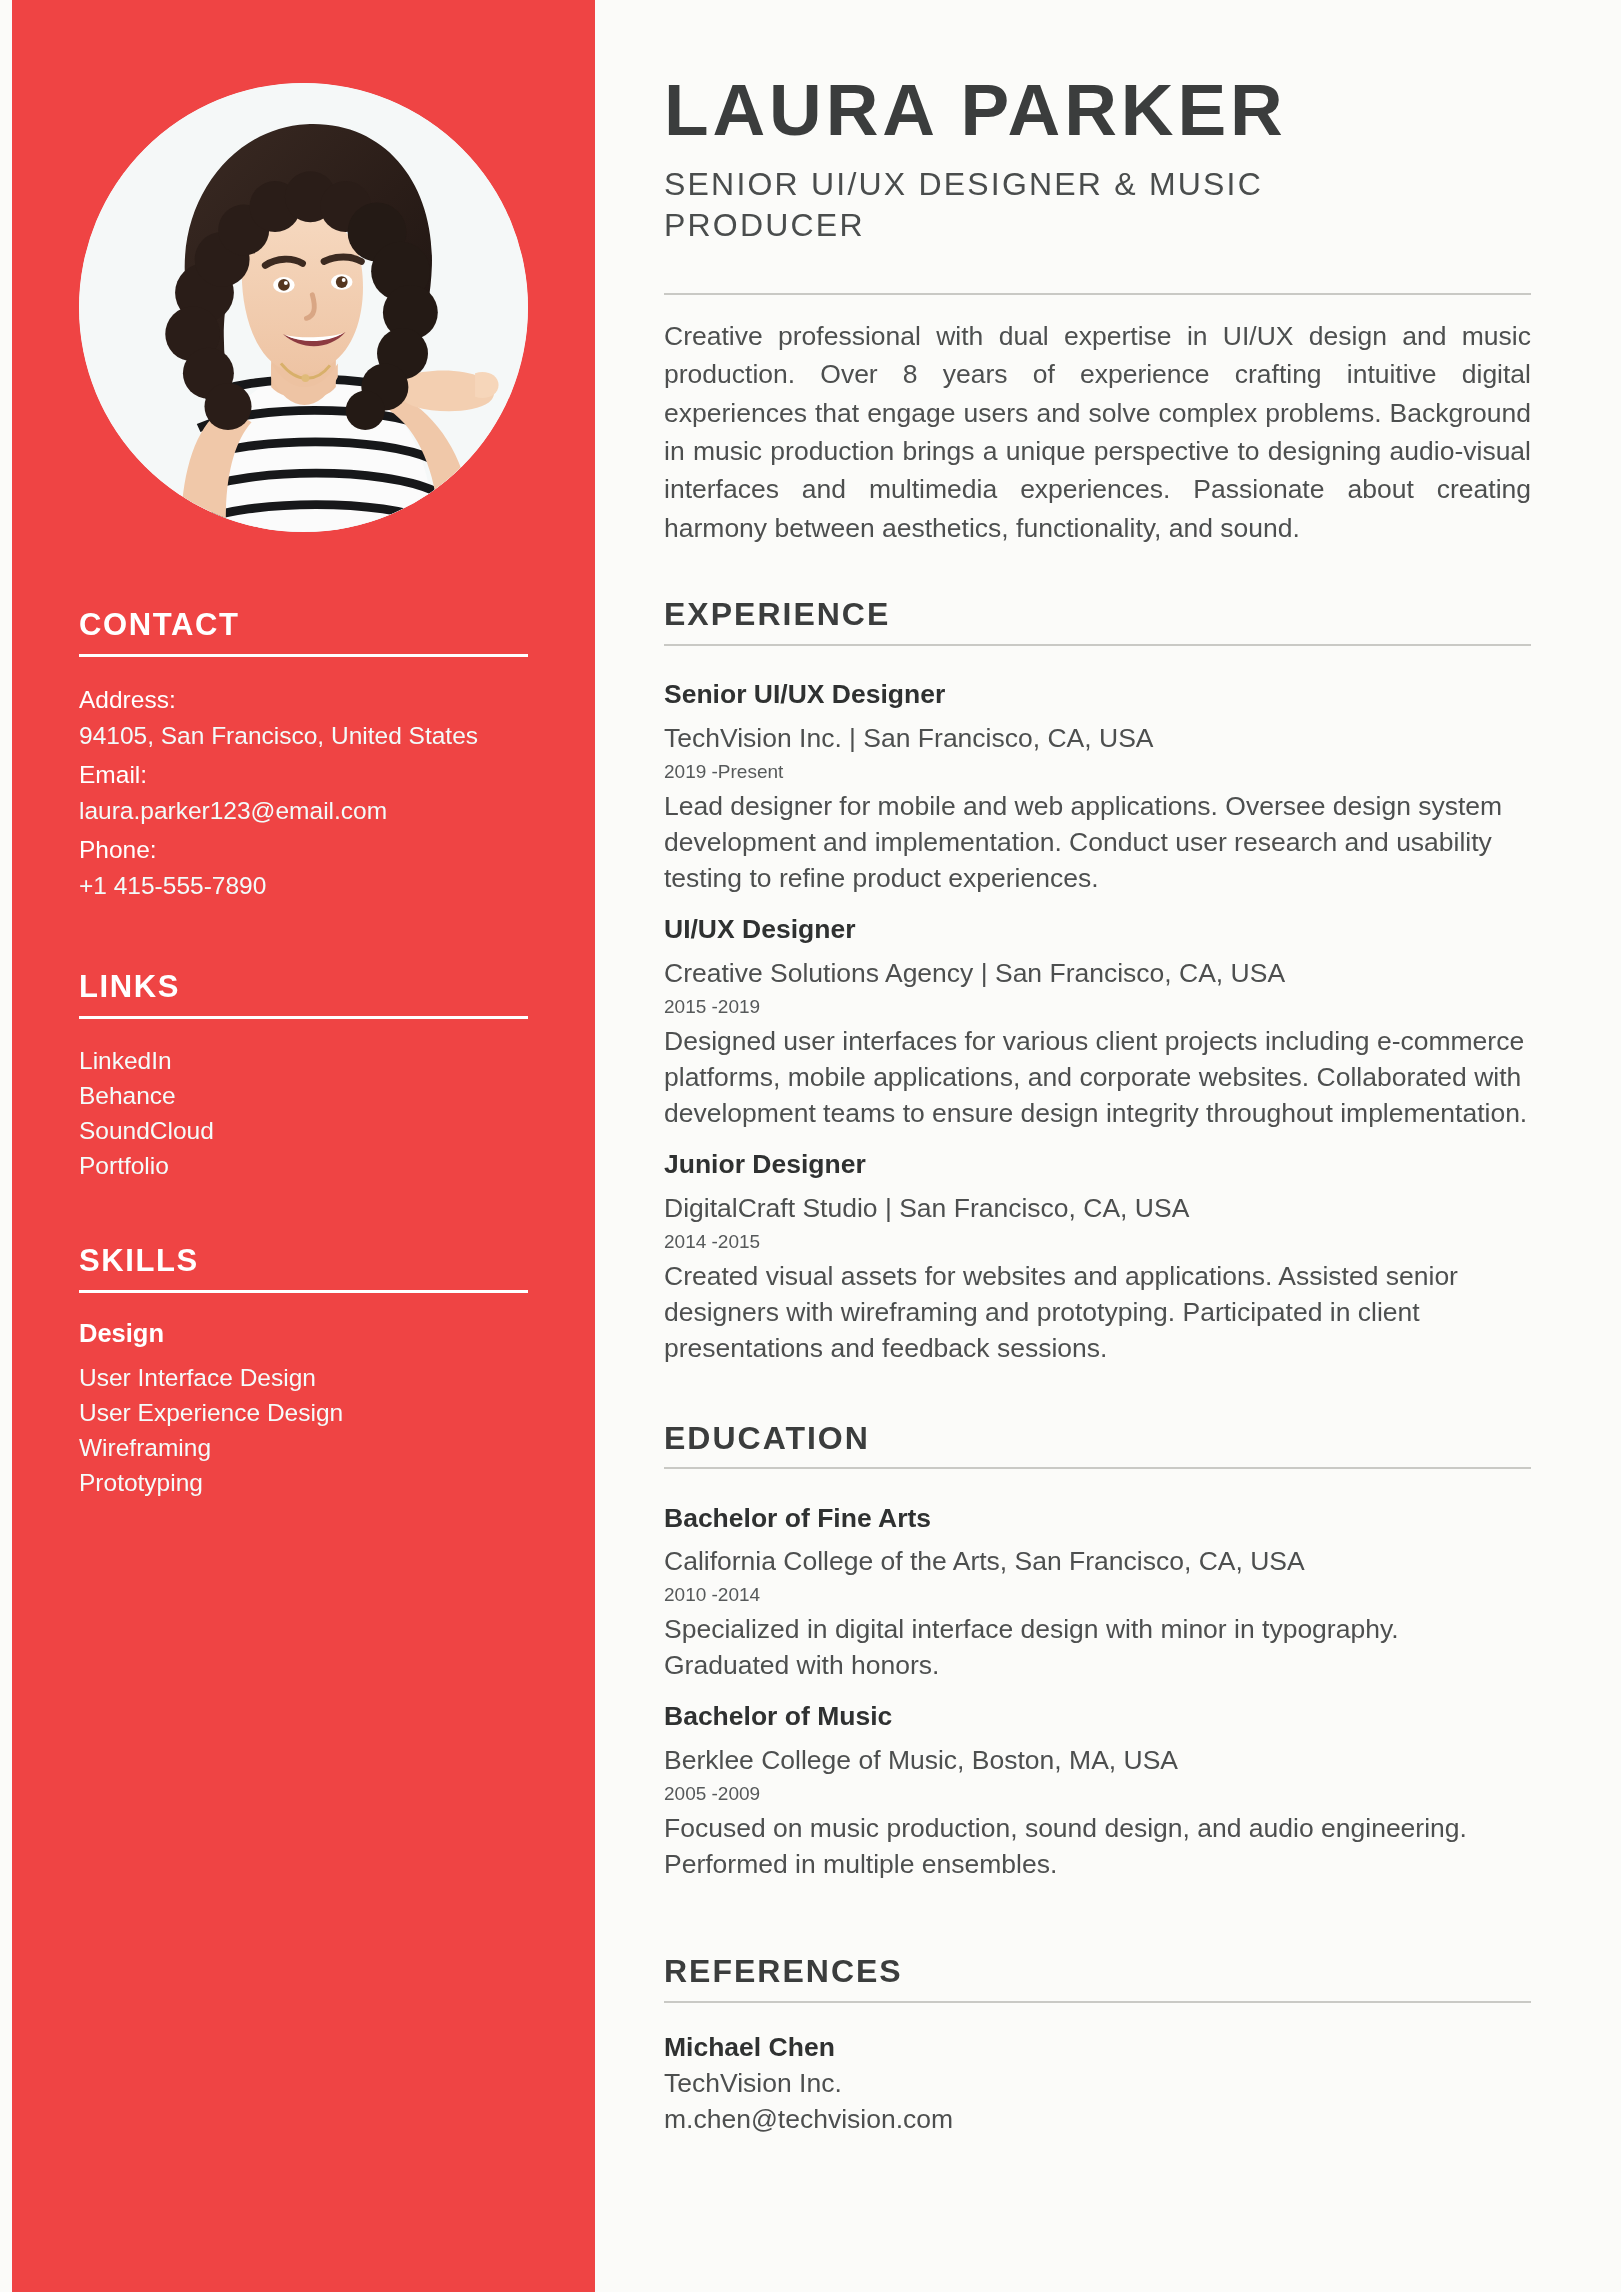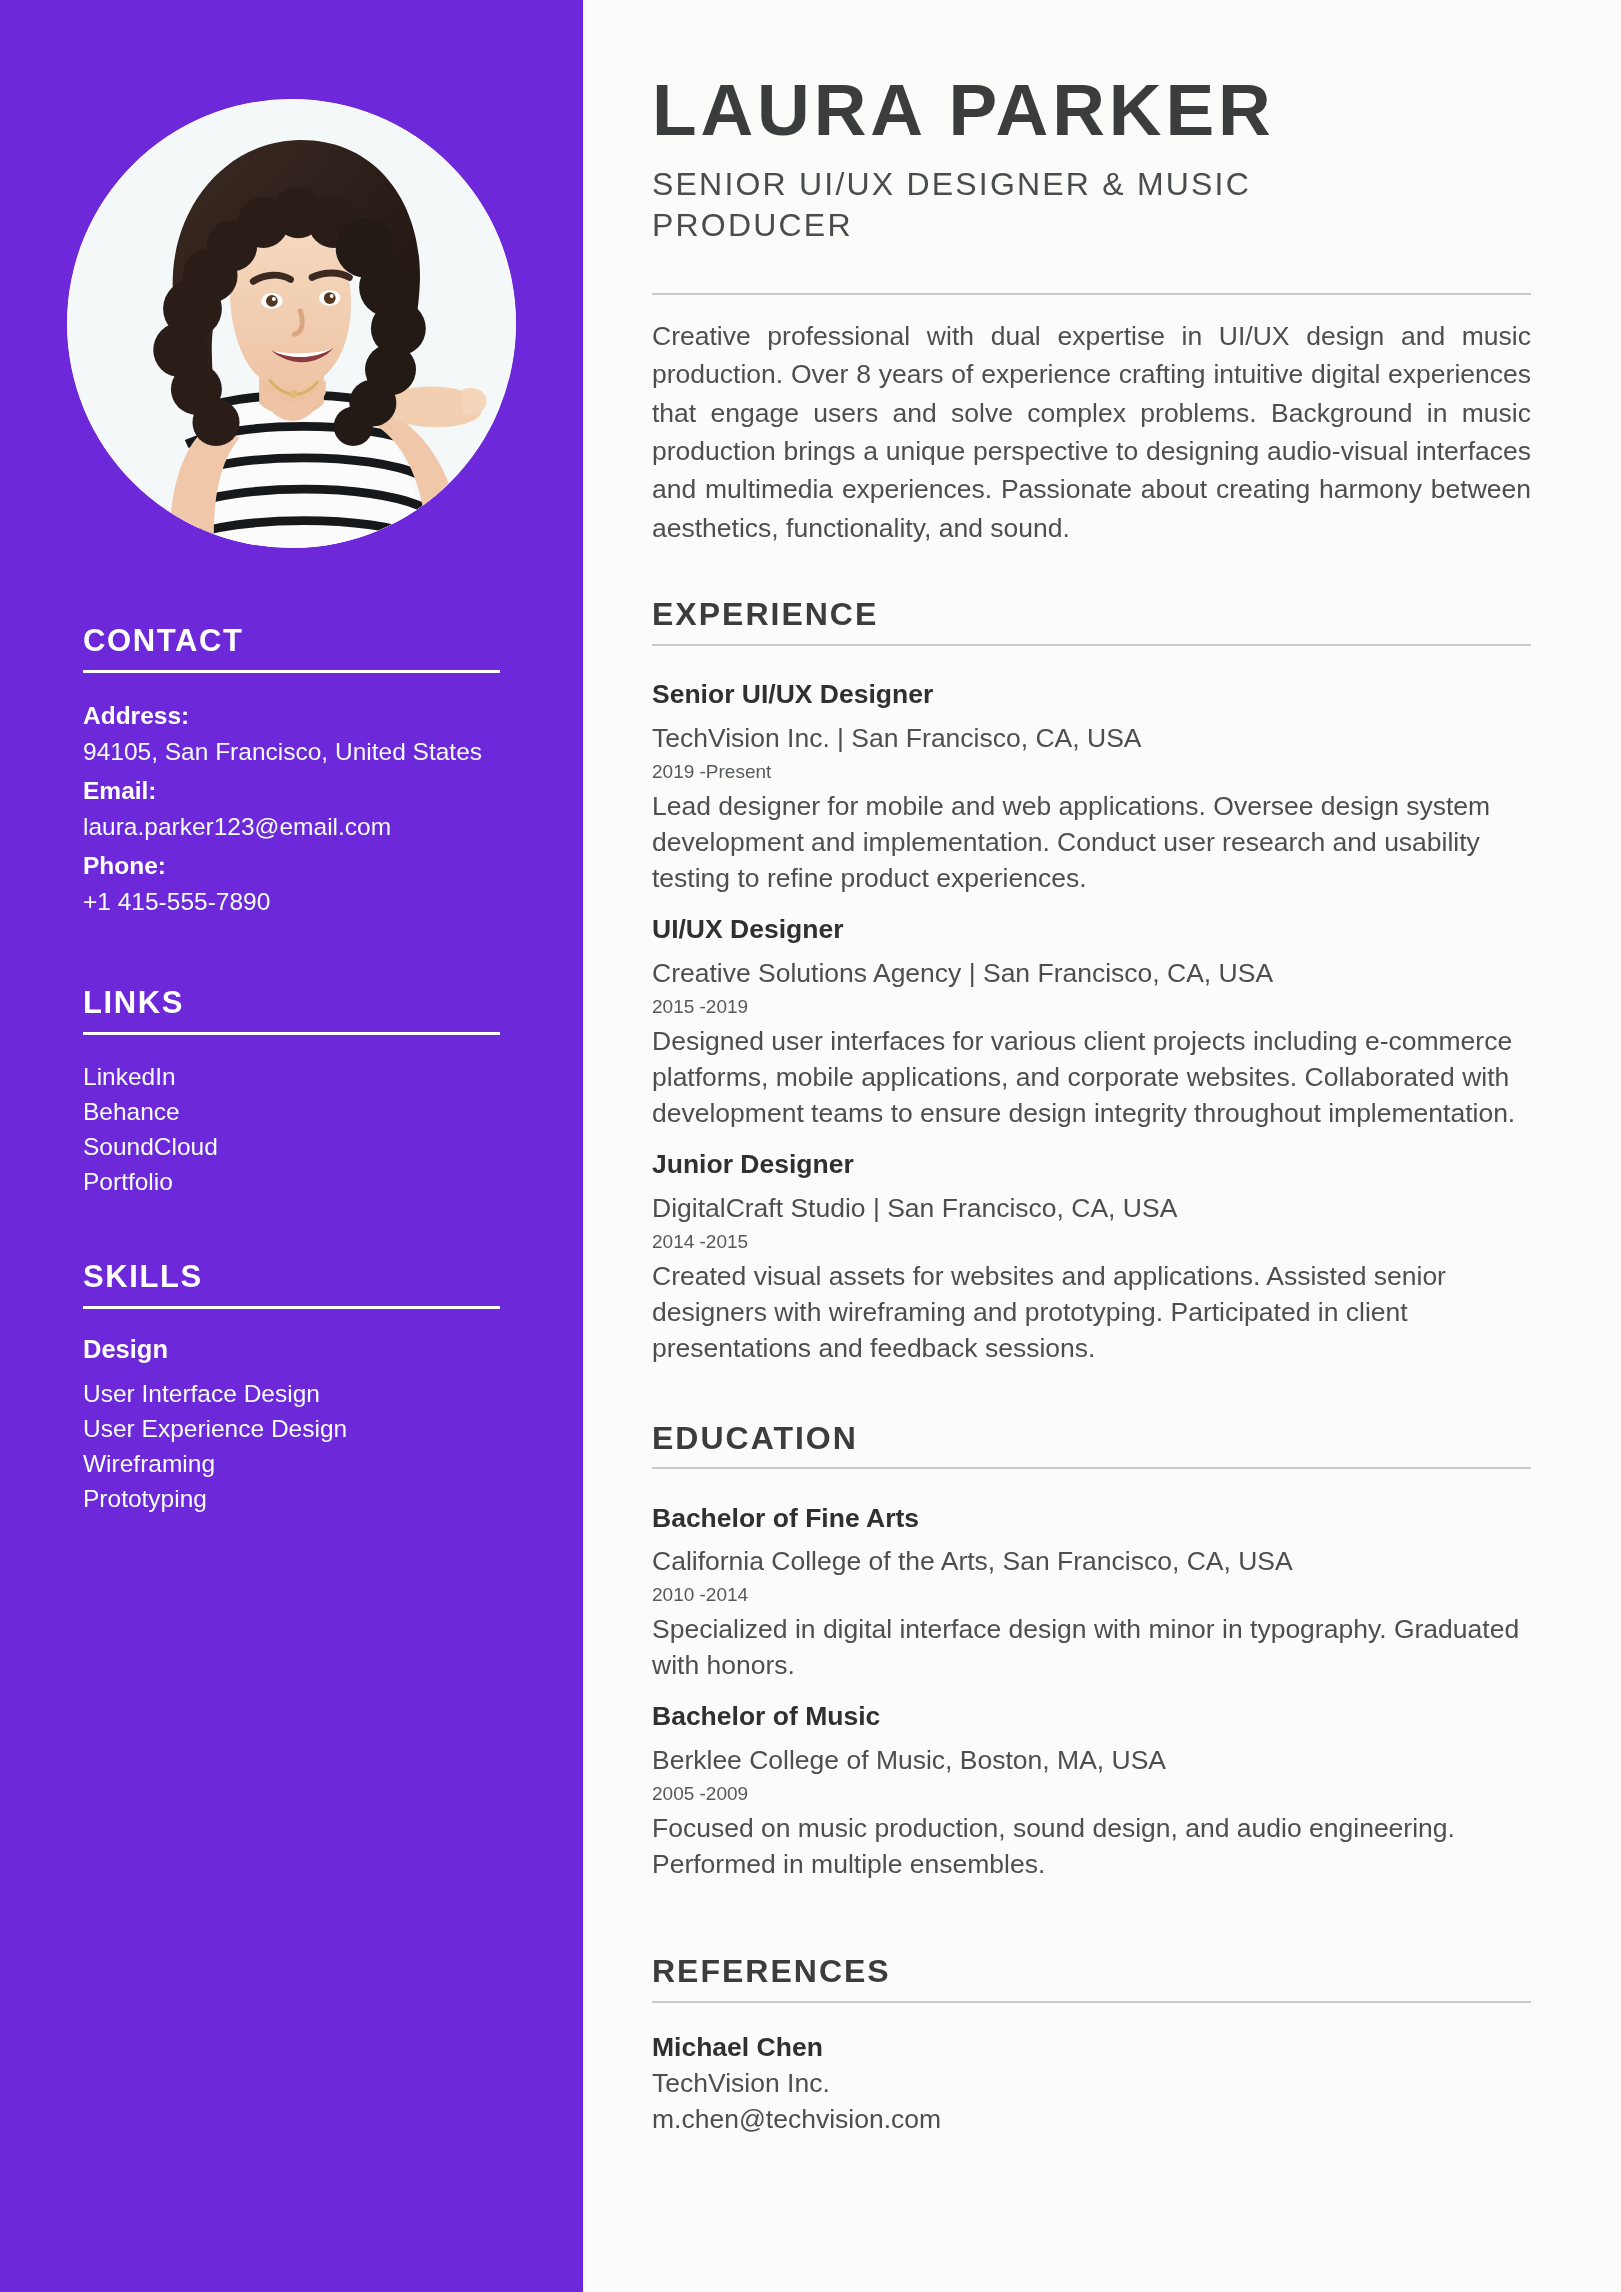--- a/index.html
+++ b/index.html
@@ -17,23 +17,24 @@
     height: 2293px;
     display: flex;
     background: #fbfbf9;
     overflow: hidden;
   }
 
   
   .sidebar {
     width: 583px;
     flex: 0 0 583px;
-    background: #6d28d9;
-    padding: 16px;
+    background: #ef4444;
+    padding: 0;
     position: relative;
+    margin-left: 12px;
   }
 
   .photo-wrap {
     margin: 83px auto 0 auto;
     width: 449px;
     height: 449px;
     border-radius: 50%;
     background: #f4f7f7;
     overflow: hidden;
     position: relative;
@@ -54,21 +55,21 @@
   }
   .sb-rule {
     height: 2.9px;
     background: #ffffff;
     margin-bottom: 25.5px;
     width: 100%;
   }
   .sb-label {
     color: #ffffff;
     font-size: 24.5px;
-    font-weight: bold;
+    font-weight: normal;
     line-height: 1.45;
   }
   .sb-value {
     color: #f2fbfa;
     font-size: 24.5px;
     font-weight: 400;
     line-height: 1.45;
     padding-bottom: 3.9px;
   }
   .sb-item {

